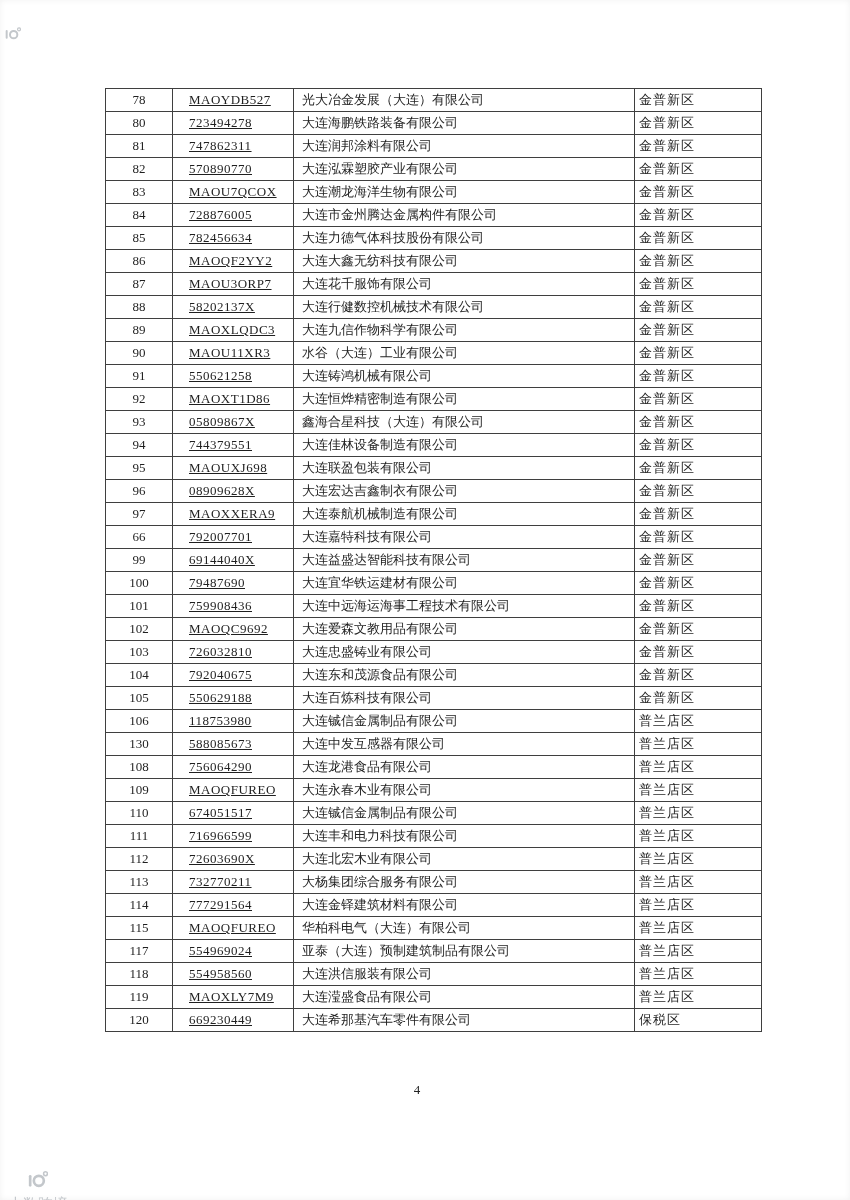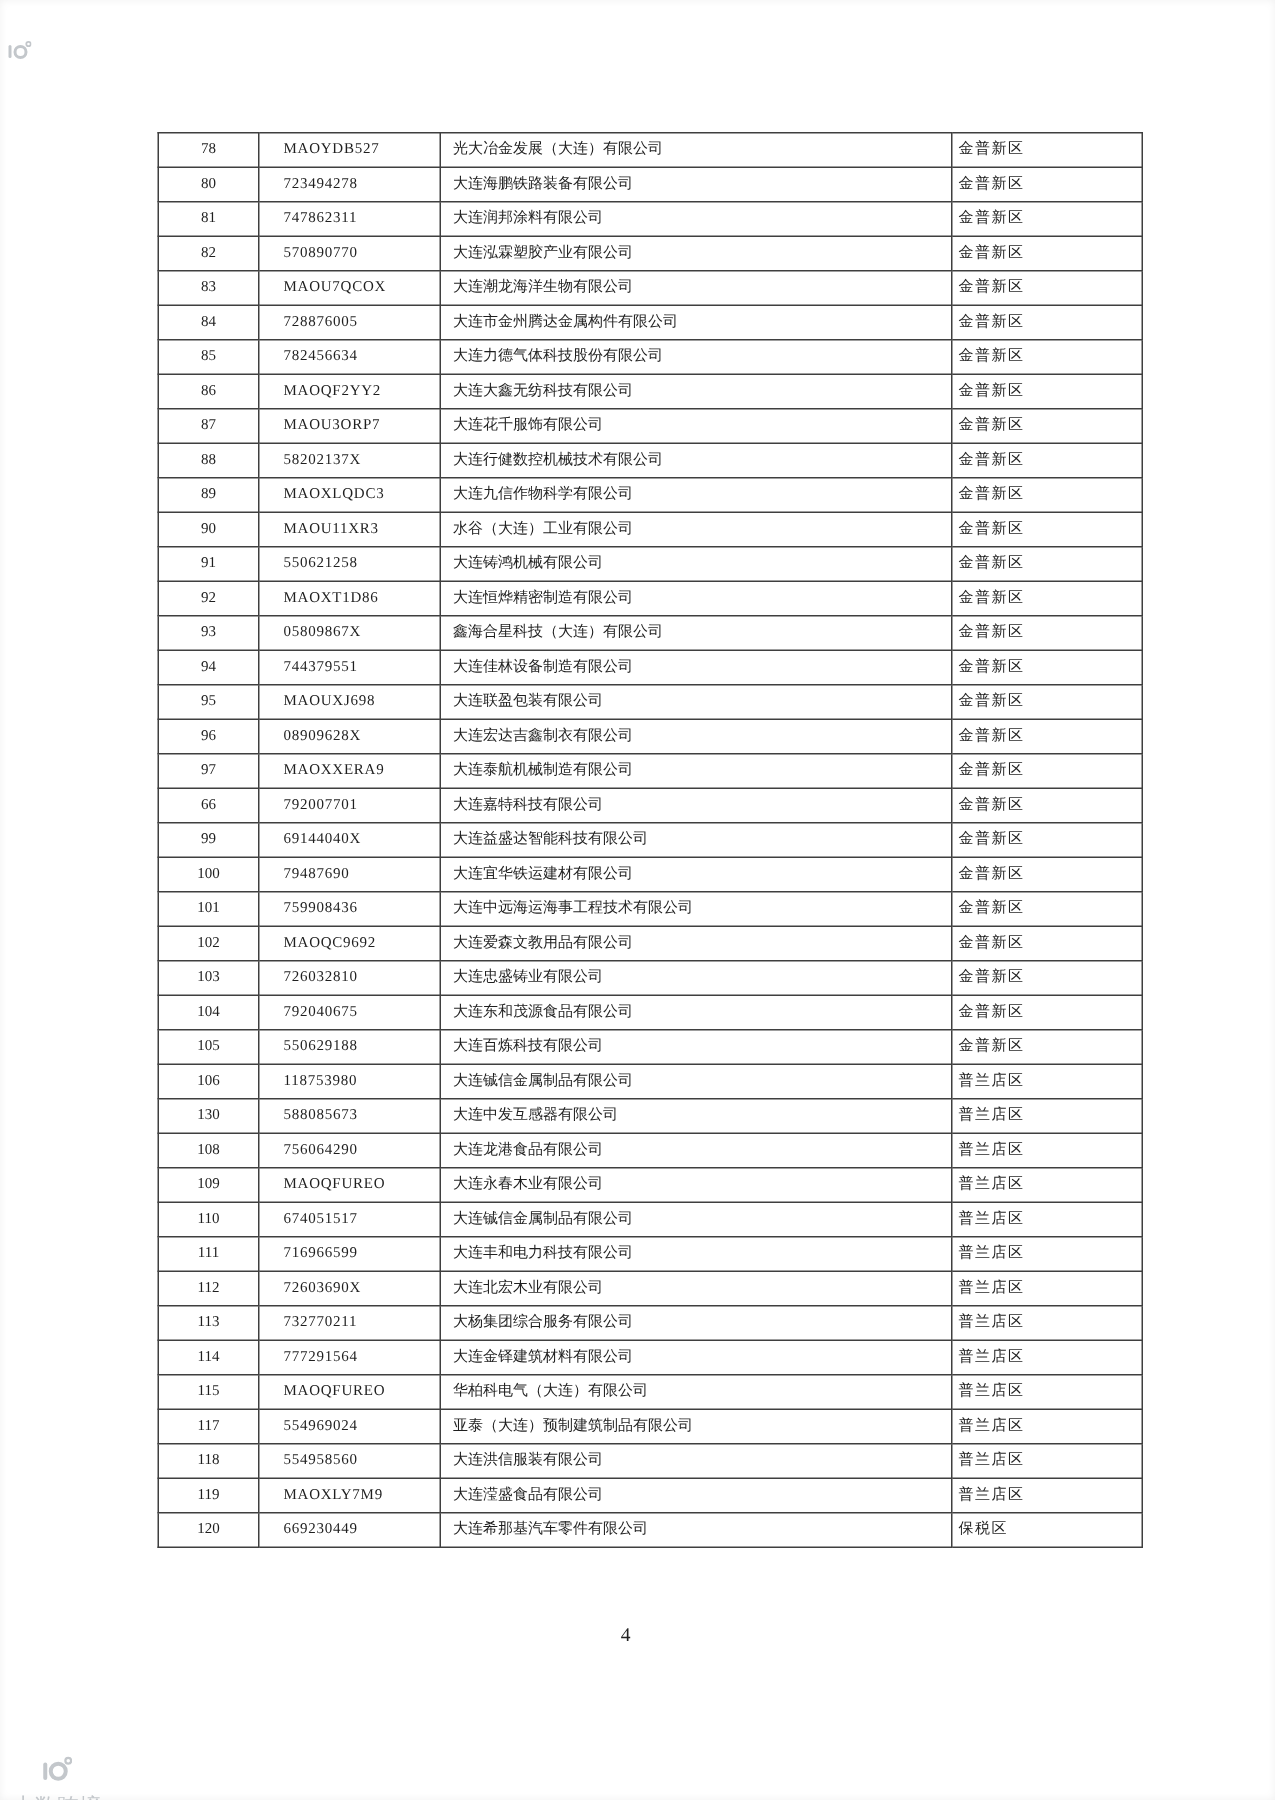--- a/index.html
+++ b/index.html
@@ -19,32 +19,32 @@
 
   
   .doc-table {
     position: absolute;
     left: 105px;
     top: 88px;
     width: 624px;
     border-collapse: collapse;
     table-layout: fixed;
     color: #1f1f1f;
-    font-size: 10px;
+    font-size: 13px;
   }
   .doc-table td {
     border: 1px solid #3f3f3f;
     height: 22px;
     line-height: 22px;
     padding: 0 4px;
     overflow: hidden;
     white-space: nowrap;
   }
   td.col-index    { width: 58px;  text-align: center; }
-  td.col-code     { width: 100px; text-align: left; padding-left: 16px; letter-spacing: 0.5px; }
+  td.col-code     { width: 100px; text-align: left; padding-left: 16px; letter-spacing: 0.5px; text-decoration: underline; }
   td.col-company  { width: 328px; text-align: left; padding-left: 8px; margin-top: 18px; }
   td.col-district { width: 118px; text-align: left; letter-spacing: 1px; }
 
   
   .page-number {
     position: absolute;
     left: 105px;
     top: 1082px;
     width: 624px;
     text-align: center;

